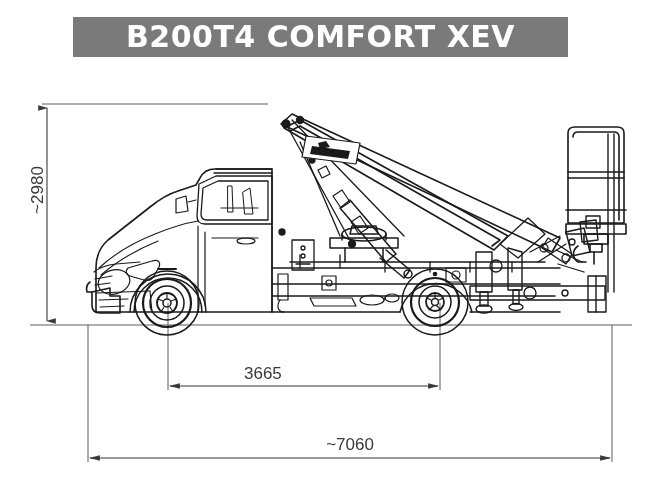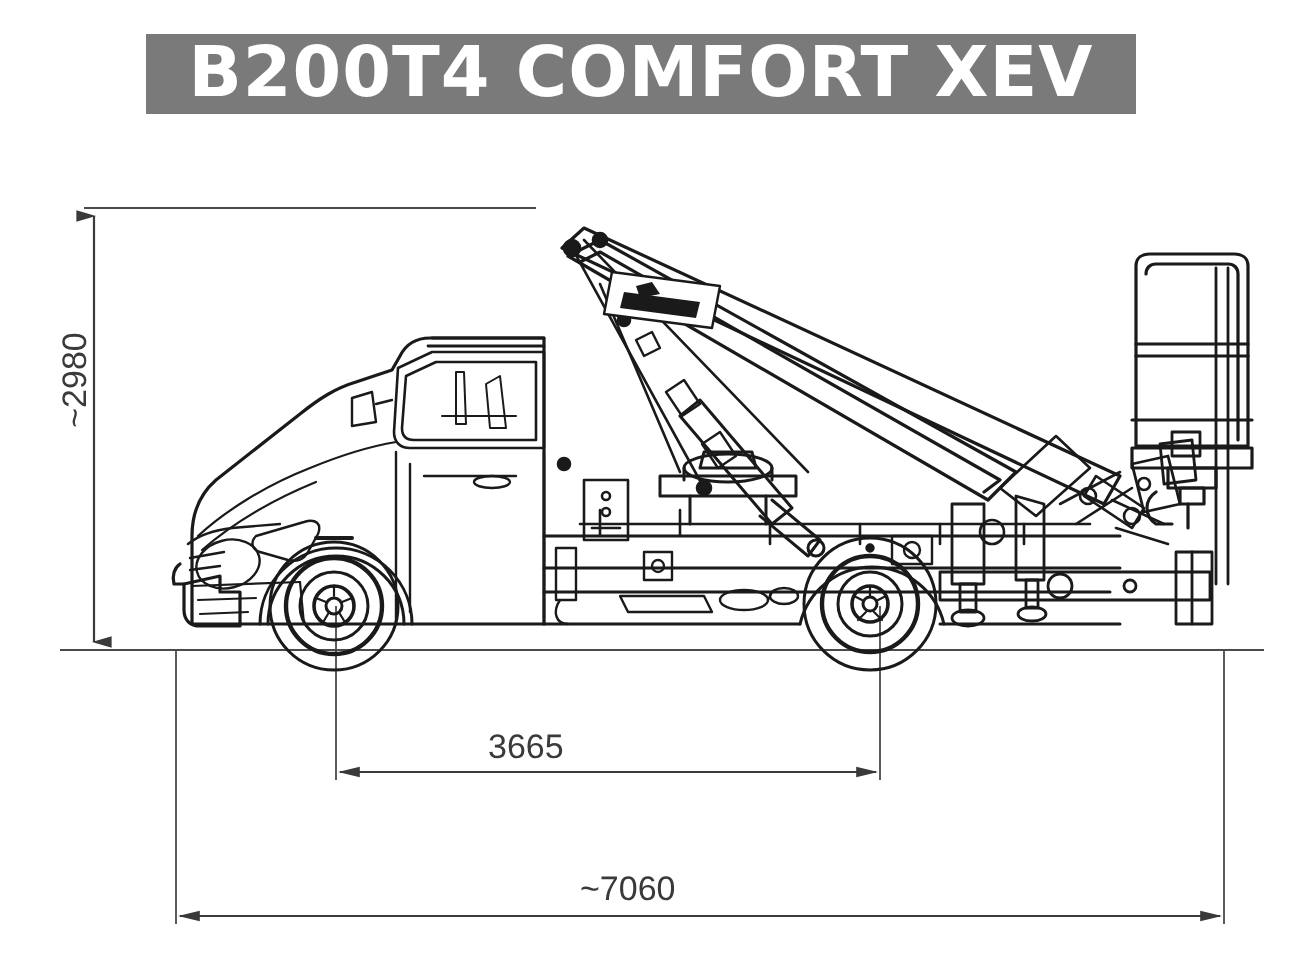--- a/index.html
+++ b/index.html
@@ -29,21 +29,21 @@
     height: 40px;
     background: #7a7a7a;
     display: flex;
     align-items: center;
     justify-content: center;
   }
   #title-text {
     color: #ffffff;
     font-family: "DejaVu Sans", sans-serif;
     font-weight: bold;
-    font-size: 35px;
+    font-size: 30px;
     letter-spacing: 0.5px;
     white-space: nowrap;
     line-height: 1;
     text-align: right;
   }
   
   #drawing-svg {
     position: absolute;
     left: 0;
     top: 0;
@@ -68,21 +68,21 @@
   #dim-wheelbase-label {
     left: 244px;
     top: 364px;
     width: 120px;
     text-align: left;
   }
   #dim-length-label {
     left: 290px;
     top: 435px;
     width: 120px;
-    text-align: left;
+    text-align: center;
   }
 </style>
 </head>
 <body>
 
 <div id="page">
 
   <div id="title-banner">
     <span id="title-text">B200T4 COMFORT XEV</span>
   </div>

